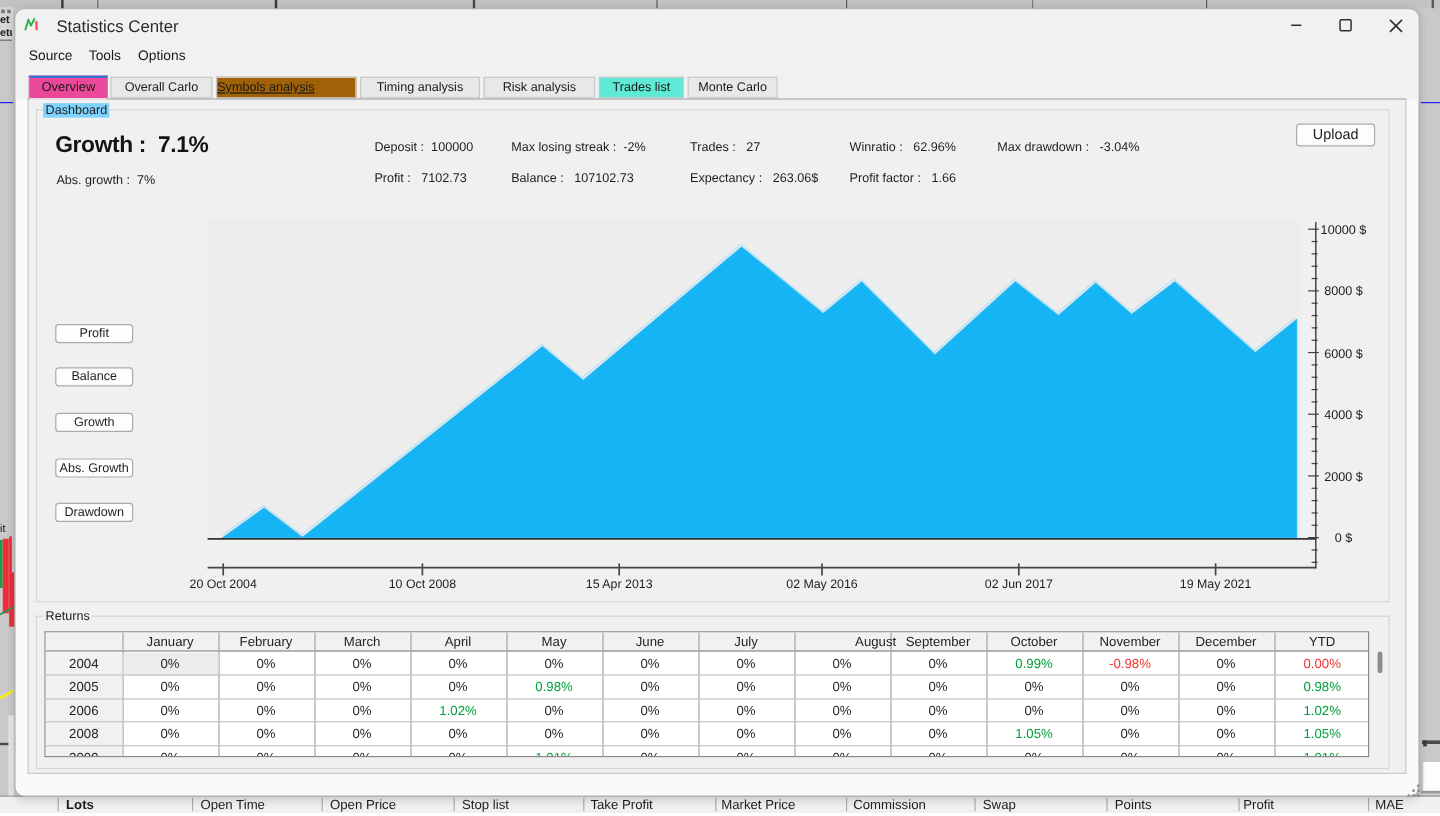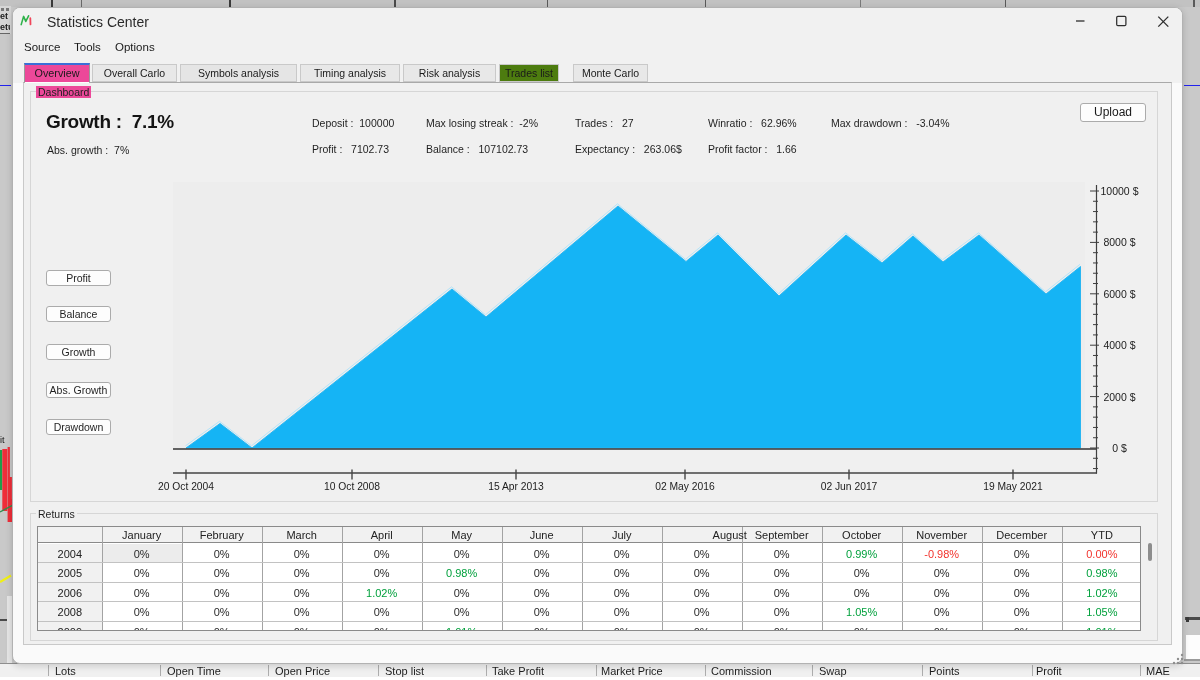--- a/index.html
+++ b/index.html
@@ -59,21 +59,21 @@
     <div class="abs" style="left:160px;top:665px;width:1px;height:11px;background:#adadad;"></div>
     <div class="abs" style="left:268px;top:665px;width:1px;height:11px;background:#adadad;"></div>
     <div class="abs" style="left:378px;top:665px;width:1px;height:11px;background:#adadad;"></div>
     <div class="abs" style="left:486px;top:665px;width:1px;height:11px;background:#adadad;"></div>
     <div class="abs" style="left:596px;top:665px;width:1px;height:11px;background:#adadad;"></div>
     <div class="abs" style="left:705px;top:665px;width:1px;height:11px;background:#adadad;"></div>
     <div class="abs" style="left:812px;top:665px;width:1px;height:11px;background:#adadad;"></div>
     <div class="abs" style="left:922px;top:665px;width:1px;height:11px;background:#adadad;"></div>
     <div class="abs" style="left:1032px;top:665px;width:1px;height:11px;background:#adadad;"></div>
     <div class="abs" style="left:1140px;top:665px;width:1px;height:11px;background:#adadad;"></div>
-    <div class="abs" style="left:55px;top:665px;font-size:11px;color:#1d1d1d;">Lots</div>
+    <div class="abs" style="left:55px;top:665px;font-size:11px;color:#1d1d1d;font-weight:bold;">Lots</div>
     <div class="abs" style="left:167px;top:665px;font-size:11px;color:#1d1d1d;">Open Time</div>
     <div class="abs" style="left:275px;top:665px;font-size:11px;color:#1d1d1d;">Open Price</div>
     <div class="abs" style="left:385px;top:665px;font-size:11px;color:#1d1d1d;">Stop list</div>
     <div class="abs" style="left:492px;top:665px;font-size:11px;color:#1d1d1d;">Take Profit</div>
     <div class="abs" style="left:601px;top:665px;font-size:11px;color:#1d1d1d;">Market Price</div>
     <div class="abs" style="left:711px;top:665px;font-size:11px;color:#1d1d1d;">Commission</div>
     <div class="abs" style="left:819px;top:665px;font-size:11px;color:#1d1d1d;">Swap</div>
     <div class="abs" style="left:929px;top:665px;font-size:11px;color:#1d1d1d;">Points</div>
     <div class="abs" style="left:1036px;top:665px;font-size:11px;color:#1d1d1d;">Profit</div>
     <div class="abs" style="left:1146px;top:665px;font-size:11px;color:#1d1d1d;">MAE</div>
@@ -94,33 +94,33 @@
   <line x1="90.3" y1="5.6" x2="100.3" y2="15.6" stroke="#2e2e2e" stroke-width="1.3"></line>
   <line x1="100.3" y1="5.6" x2="90.3" y2="15.6" stroke="#2e2e2e" stroke-width="1.3"></line>
 </svg>
 
 <div class="abs" style="left:24px;top:41px;font-size:11.5px;color:#1a1a1a;">Source</div>
 <div class="abs" style="left:74px;top:41px;font-size:11.5px;color:#1a1a1a;">Tools</div>
 <div class="abs" style="left:115px;top:41px;font-size:11.5px;color:#1a1a1a;">Options</div>
 
 <div id="tabs">
     <div class="abs" style="left:92px;top:64px;width:85px;height:18px;background:#e8e8e8;border:1px solid #c9c9c9;font-size:10.5px;text-align:center;line-height:16px;color:#1a1a1a;">Overall Carlo</div>
-    <div class="abs" style="left:180px;top:64px;width:117px;height:18px;background:#e5e5e5;border:1px solid #c9c9c9;font-size:10.5px;text-align:center;line-height:16px;color:#1a1a1a;">Symbols analysis</div>
+    <div class="abs" style="left:180px;top:64px;width:117px;height:18px;background:#a16207;border:1px solid #c9c9c9;font-size:10.5px;line-height:16px;color:#1a1a1a;text-decoration:underline;">Symbols analysis</div>
     <div class="abs" style="left:300px;top:64px;width:100px;height:18px;background:#e8e8e8;border:1px solid #c9c9c9;font-size:10.5px;text-align:center;line-height:16px;color:#1a1a1a;">Timing analysis</div>
     <div class="abs" style="left:403px;top:64px;width:93px;height:18px;background:#e8e8e8;border:1px solid #c9c9c9;font-size:10.5px;text-align:center;line-height:16px;color:#1a1a1a;">Risk analysis</div>
-    <div class="abs" style="left:499px;top:64px;width:60px;height:18px;background:#4d7c0f;border:1px solid #c9c9c9;font-size:10.5px;text-align:center;line-height:16px;color:#1a1a1a;">Trades list</div>
+    <div class="abs" style="left:499px;top:64px;width:71px;height:18px;background:#5eead4;border:1px solid #c9c9c9;font-size:10.5px;text-align:center;line-height:16px;color:#1a1a1a;">Trades list</div>
     <div class="abs" style="left:573px;top:64px;width:75px;height:18px;background:#e8e8e8;border:1px solid #c9c9c9;font-size:10.5px;text-align:center;line-height:16px;color:#1a1a1a;">Monte Carlo</div>
     <div class="abs" style="left:24px;top:63px;width:66px;height:20px;background:#ec4899;border:1px solid #9a9a9a;border-top:2px solid #3a6fd8;border-bottom:none;font-size:10.8px;text-align:center;line-height:16px;color:#1a1a1a;">Overview</div>
   </div>
 
 <div class="abs" style="left:23px;top:82px;width:1149px;height:563px;border:1px solid #c9c9c9;border-top:1px solid #a9a9a9;background:#f0f0f0;"></div>
 <div class="abs" style="left:25px;top:82px;width:64px;height:1px;background:#fdfdfd;"></div>
 
 <div class="abs" style="left:30px;top:91px;width:1128px;height:411px;border:1px solid #d6d6d6;"></div>
-<div class="abs" style="left:36px;top:86px;padding:0 2px;font-size:10.5px;background:#ec4899;color:#1f1f1f;">Dashboard</div>
+<div class="abs" style="left:36px;top:86px;padding:0 2px;font-size:10.5px;background:#7dd3fc;color:#1f1f1f;">Dashboard</div>
 
 <div class="abs" style="left:46px;top:111px;font-size:19px;font-weight:600;color:#141414;letter-spacing:-0.3px;">Growth :&nbsp; 7.1%</div>
 <div class="abs" style="left:47px;top:144px;font-size:10.5px;">Abs. growth :&nbsp; 7%</div>
 <div id="stats">
     <div class="abs" style="left:312px;top:117px;font-size:10.5px;">Deposit :&nbsp; 100000</div>
     <div class="abs" style="left:312px;top:143px;font-size:10.5px;">Profit :&nbsp;&nbsp; 7102.73</div>
     <div class="abs" style="left:426px;top:117px;font-size:10.5px;">Max losing streak :&nbsp; -2%</div>
     <div class="abs" style="left:426px;top:143px;font-size:10.5px;">Balance :&nbsp;&nbsp; 107102.73</div>
     <div class="abs" style="left:575px;top:117px;font-size:10.5px;">Trades :&nbsp;&nbsp; 27</div>
     <div class="abs" style="left:575px;top:143px;font-size:10.5px;">Expectancy :&nbsp;&nbsp; 263.06$</div>

